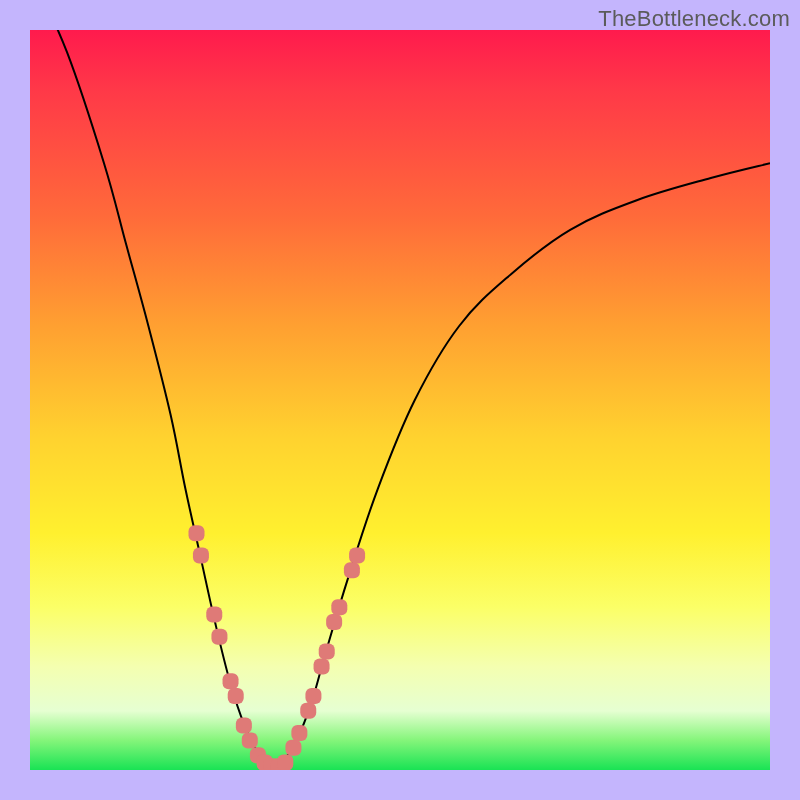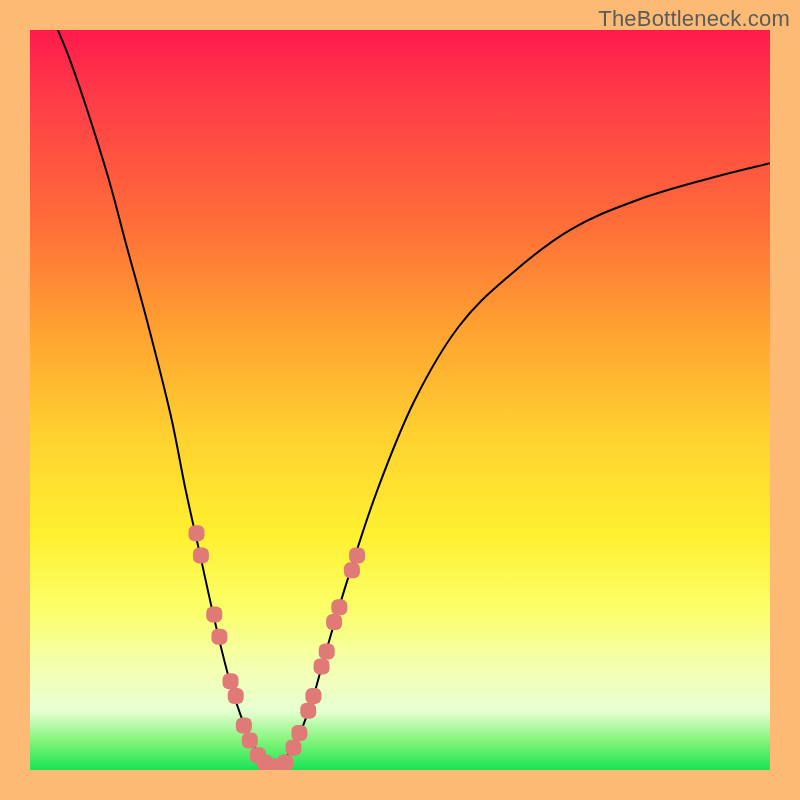--- a/index.html
+++ b/index.html
@@ -10,21 +10,21 @@
     overflow: hidden;
     background: #000;
     font-family: Arial, Helvetica, sans-serif;
   }
   .frame {
     position: absolute;
     left: 0;
     top: 0;
     width: 800px;
     height: 800px;
-    background: #fdba74;
+    background: #c4b5fd;
   }
   .plot {
     position: absolute;
     left: 30px;
     top: 30px;
     width: 740px;
     height: 740px;
     
     background: linear-gradient(to bottom,
       #ff1a4d 0%,

